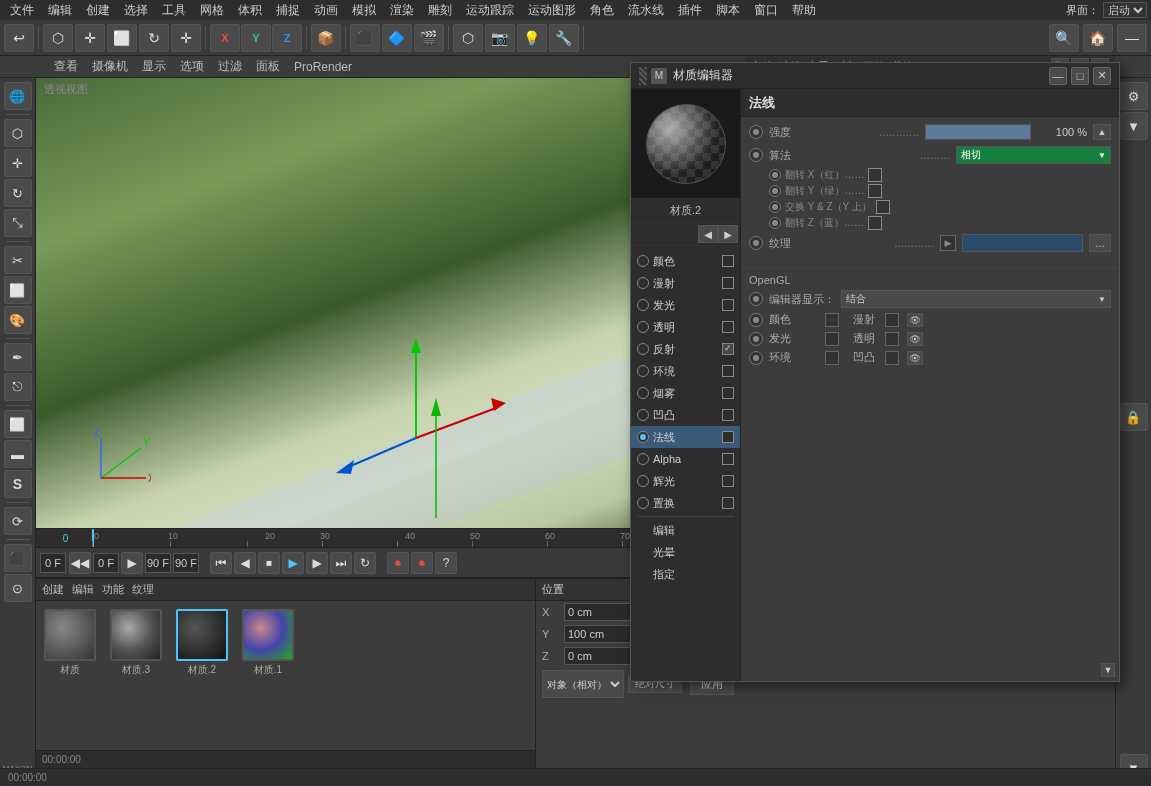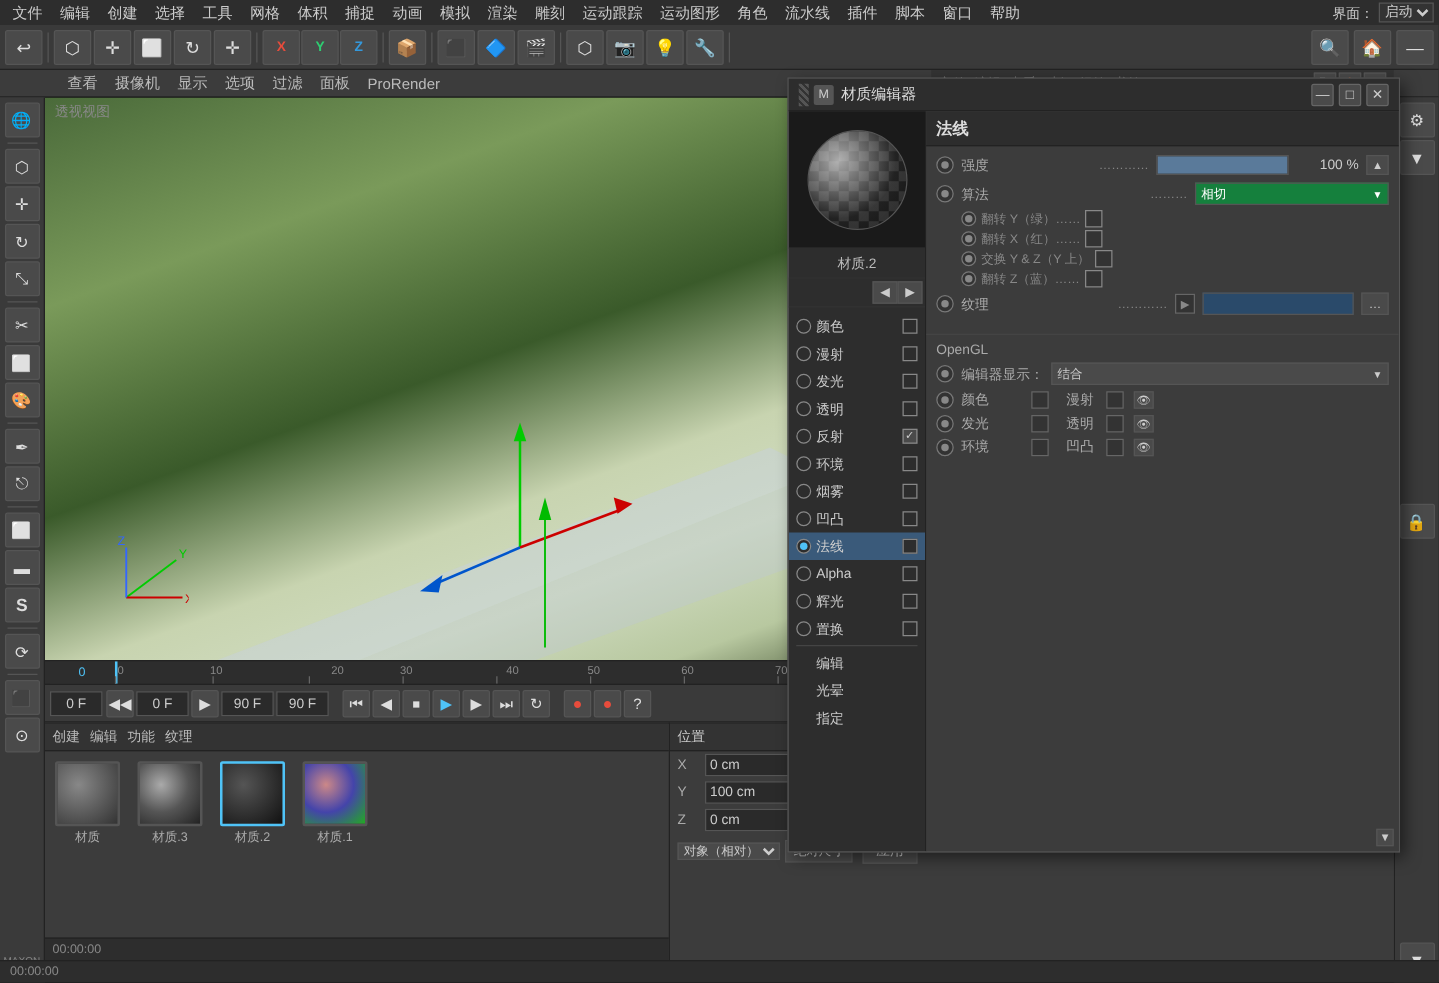--- a/index.html
+++ b/index.html
@@ -153,21 +153,21 @@
       gap: 2px;
     }
 
     
     .main-viewport {
       position: absolute;
       top: 78px;
       left: 36px;
       right: 36px;
       bottom: 240px;
-      background: #000000;
+      background: #4c1d95;
       overflow: hidden;
     }
     .viewport-label {
       position: absolute;
       top: 4px;
       left: 8px;
       color: #888;
       font-size: 11px;
       z-index: 2;
     }
@@ -216,21 +216,21 @@
       display: flex;
       align-items: center;
       padding: 0 4px;
       gap: 3px;
     }
     .transport-input {
       background: #2a2a2a;
       border: 1px solid #555;
       color: #ccc;
       font-size: 11px;
-      width: 42px;
+      width: 26px;
       height: 20px;
       text-align: center;
     }
     .transport-btn {
       width: 22px;
       height: 22px;
       background: #4a4a4a;
       border: 1px solid #555;
       border-radius: 2px;
       display: flex;
@@ -1002,21 +1002,21 @@
       <span class="coord-label">Z</span>
       <input class="coord-input" type="text" value="0 cm" style="">
       <button class="coord-btn">▲</button>
       <span class="coord-extra-label">Z</span>
       <input class="coord-input" type="text" value="200 cm" style="">
       <span class="coord-extra-label">B</span>
       <input class="coord-input" style="width: 40px;" type="text" value="0°">
     </div>
 
     <div class="bottom-action-row">
-      <select style="background:#4a4a4a;border:1px solid #555;color:#ccc;font-size:10px;height:14px;">
+      <select style="background:#4a4a4a;border:1px solid #555;color:#ccc;font-size:10px;height:28px;">
         <option>对象（相对）</option>
       </select>
       <button class="combo-btn">绝对尺寸</button>
       <button class="apply-btn">应用</button>
     </div>
   </div>
 </div>
 
 <div class="mat-editor-dialog">
   <div class="dialog-titlebar">
@@ -1138,27 +1138,27 @@
           <span class="prop-label">算法</span>
           <span style="font-size:10px;color:#888;">………</span>
           <div class="prop-dropdown" style="background:#15803d;">
             <span>相切</span>
             <span class="prop-dropdown-arrow">▼</span>
           </div>
         </div>
 
         <div class="prop-sub">
           <div class="prop-icon" style="width:12px;height:12px;"></div>
-          <span>翻转 Y（绿）……</span>
+          <span>翻转 X（红）……</span>
           <div style="width:14px;height:14px;border:1px solid #888;background:#333;"></div>
         </div>
 
         <div class="prop-sub">
           <div class="prop-icon" style="width:12px;height:12px;"></div>
-          <span>翻转 X（红）……</span>
+          <span>翻转 Y（绿）……</span>
           <div style="width:14px;height:14px;border:1px solid #888;background:#333;"></div>
         </div>
 
         <div class="prop-sub">
           <div class="prop-icon" style="width:12px;height:12px;"></div>
           <span>交换 Y &amp; Z（Y 上）</span>
           <div style="width:14px;height:14px;border:1px solid #888;background:#333;"></div>
         </div>
 
         <div class="prop-sub">

